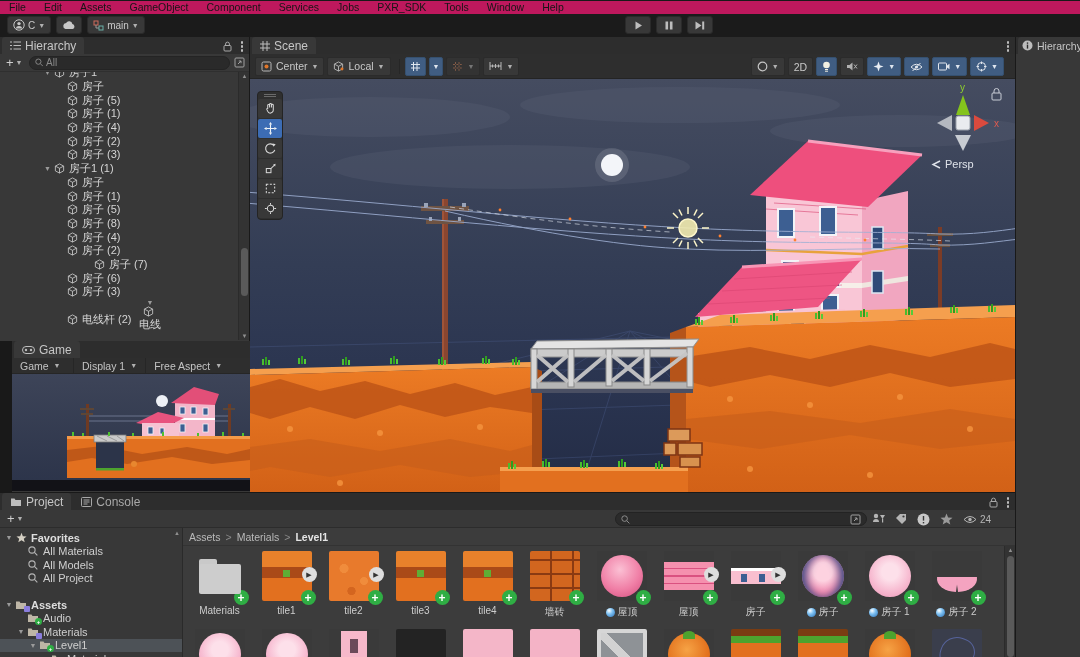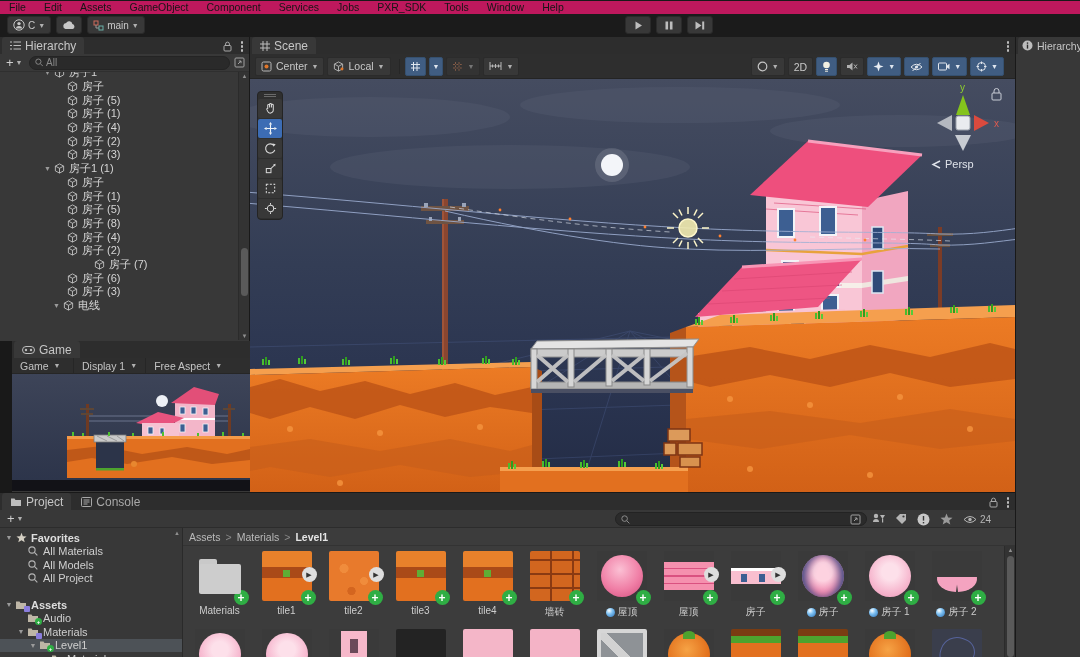--- a/index.html
+++ b/index.html
@@ -396,28 +396,37 @@
       </div>
       <div class="trow" style="padding-left: 55px;">
         <span class="sp"></span>
         <span class="ic">
           <svg width="11" height="11" viewBox="0 0 12 12">
             <path d="M6 1 L10.5 3.4 V8.6 L6 11 L1.5 8.6 V3.4 Z M1.5 3.4 L6 5.8 L10.5 3.4 M6 5.8 V11" fill="none" stroke="#cdcdcd" stroke-width="0.9"></path>
           </svg>
         </span>
         <span>房子 (3)</span>
       </div>
-      <div class="trow" style="padding-left: 51px;">
+      <div class="trow" style="padding-left: 51px; flex-direction: column;">
         <span class="tri">▼</span>
         <span class="ic">
           <svg width="11" height="11" viewBox="0 0 12 12">
             <path d="M6 1 L10.5 3.4 V8.6 L6 11 L1.5 8.6 V3.4 Z M1.5 3.4 L6 5.8 L10.5 3.4 M6 5.8 V11" fill="none" stroke="#cdcdcd" stroke-width="0.9"></path>
           </svg>
         </span>
         <span>电线</span>
+      </div>
+      <div class="trow" style="padding-left: 55px;">
+        <span class="sp"></span>
+        <span class="ic">
+          <svg width="11" height="11" viewBox="0 0 12 12">
+            <path d="M6 1 L10.5 3.4 V8.6 L6 11 L1.5 8.6 V3.4 Z M1.5 3.4 L6 5.8 L10.5 3.4 M6 5.8 V11" fill="none" stroke="#cdcdcd" stroke-width="0.9"></path>
+          </svg>
+        </span>
+        <span>电线杆 (2)</span>
       </div>
     <div class="vscroll" style="top:0; height:268px;">
       <span class="arr" style="top:1px;">▲</span>
       <div class="thumb" style="top:176px; height:48px;"></div>
       <span class="arr" style="bottom:1px;">▼</span>
     </div>
   </div>
 </div>
 
 <div id="game" class="panel">

